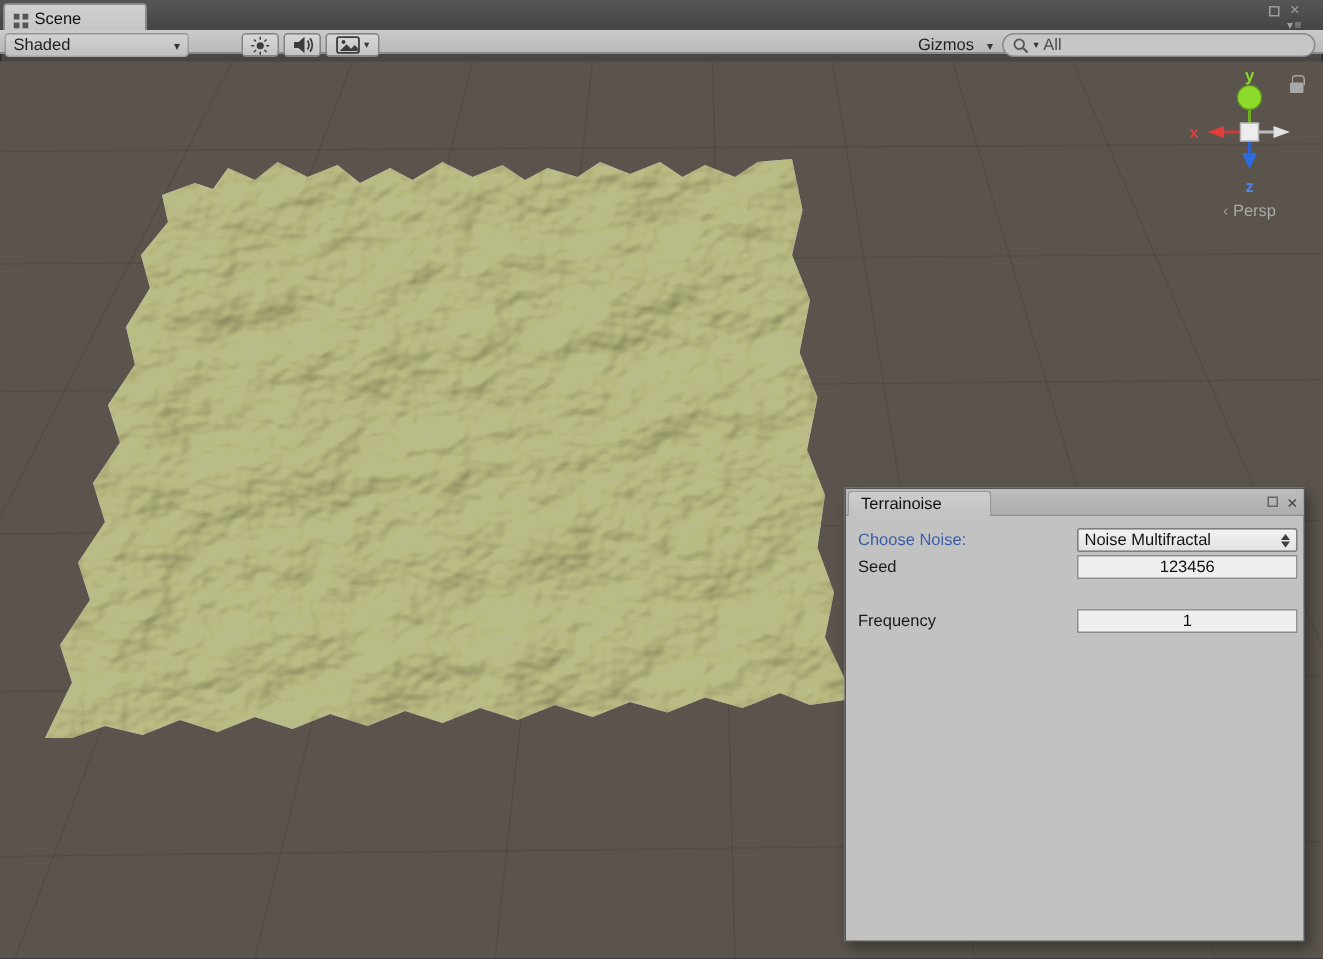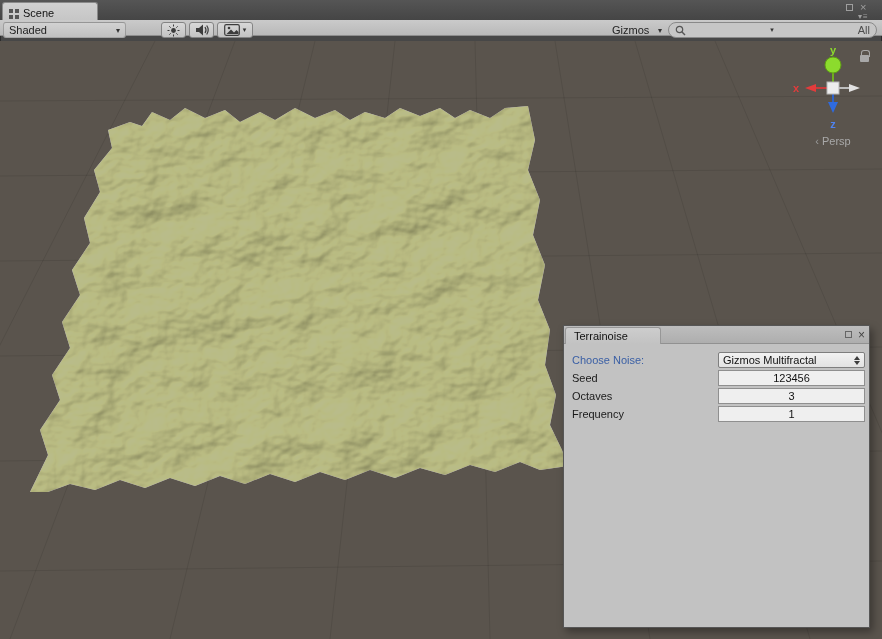--- a/index.html
+++ b/index.html
@@ -19,21 +19,21 @@
                color:#9e9e9e; font-size:9px; }
   .wc { position:absolute; cursor:default; }
   .wc-max { left:2px; top:2px; width:7px; height:7px; border:1px solid #9e9e9e; }
   .wc-close { left:16px; top:0; font-size:11px; line-height:10px; }
   .wc-menu { left:14px; top:10px; font-size:8px; letter-spacing:1px; }
 
   
   .toolbar { position:absolute; left:0; top:20px; width:882px; height:16px;
              background:linear-gradient(#cacaca,#b9b9b9); border-bottom:1px solid #8d8d8d; }
   .tb { position:absolute; top:2px; height:16px; font-size:11px; color:#222;
-        display:flex; align-items:center;justify-content:space-between; }
+        display:flex; align-items:center; }
   .dd-shaded { left:3px; width:123px; border:1px solid rgba(0,0,0,0.22); border-radius:3px;
                padding:0 5px; justify-content:space-between; background:linear-gradient(#d2d2d2,#c0c0c0); }
   .btn { border:1px solid #848484; border-radius:3px; background:linear-gradient(#d8d8d8,#c3c3c3);
          justify-content:center; }
   .btn-2d { left:132px; width:26px;margin-top:38px; }
   .btn-sun { left:161px; width:25px; }
   .btn-audio { left:189px; width:25px; }
   .btn-img { left:217px; width:36px; gap:3px; }
   .dd-gizmos { left:608px; width:58px; padding:0 4px; justify-content:space-between; }
   .searchbox { left:668px; width:209px; border:1px solid #898989; border-radius:8px;
@@ -221,42 +221,36 @@
           <span>Terrainoise</span>
         </div>
         <span class="panel-max"></span>
         <span class="panel-close">×</span>
       </div>
 
       <div class="row" style="top:26px">
         <span class="row-label blue">Choose Noise:</span>
         <div class="row-field">
           <div class="udrop">
-            <span>Gizmos Multifractal</span>
+            <span>Noise Multifractal</span>
             <span class="dtris">
               <span class="tri-up"></span>
                 <span class="tri-dn"></span>
             </span>
           </div>
         </div>
       </div>
 
       <div class="row" style="top:44px">
         <span class="row-label">Seed</span>
         <div class="row-field">
           <input class="ufield" value="123456" style="">
         </div>
       </div>
 
-      <div class="row" style="top:62px">
-        <span class="row-label">Octaves</span>
-        <div class="row-field">
-          <input class="ufield" value="3" style="">
-        </div>
-      </div>
 
       <div class="row" style="top:80px">
         <span class="row-label">Frequency</span>
         <div class="row-field">
           <input class="ufield" value="1" style="">
         </div>
       </div>
 
 
     </div>

